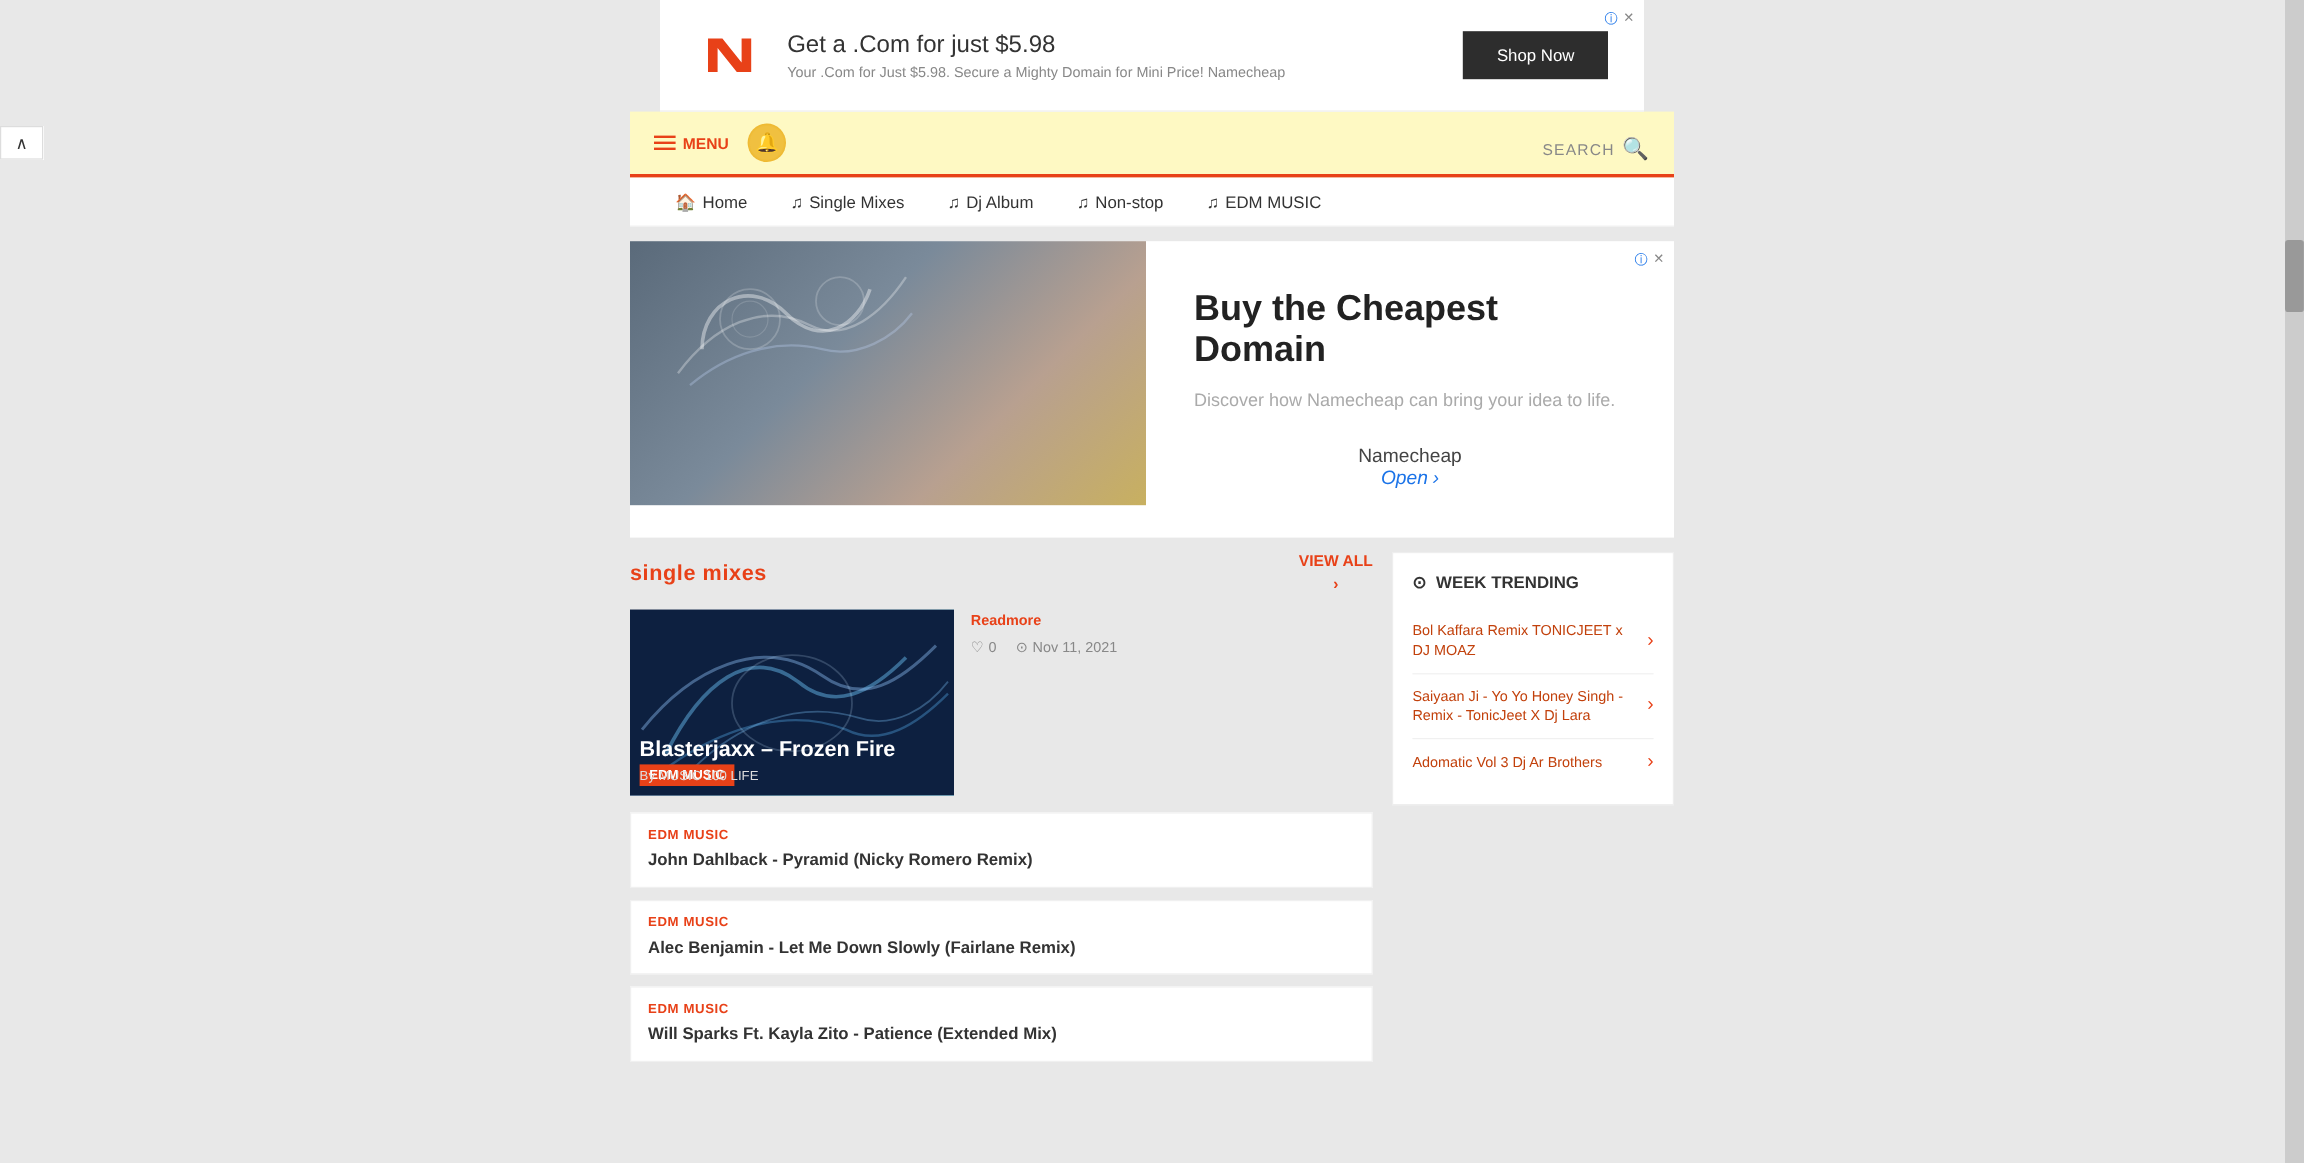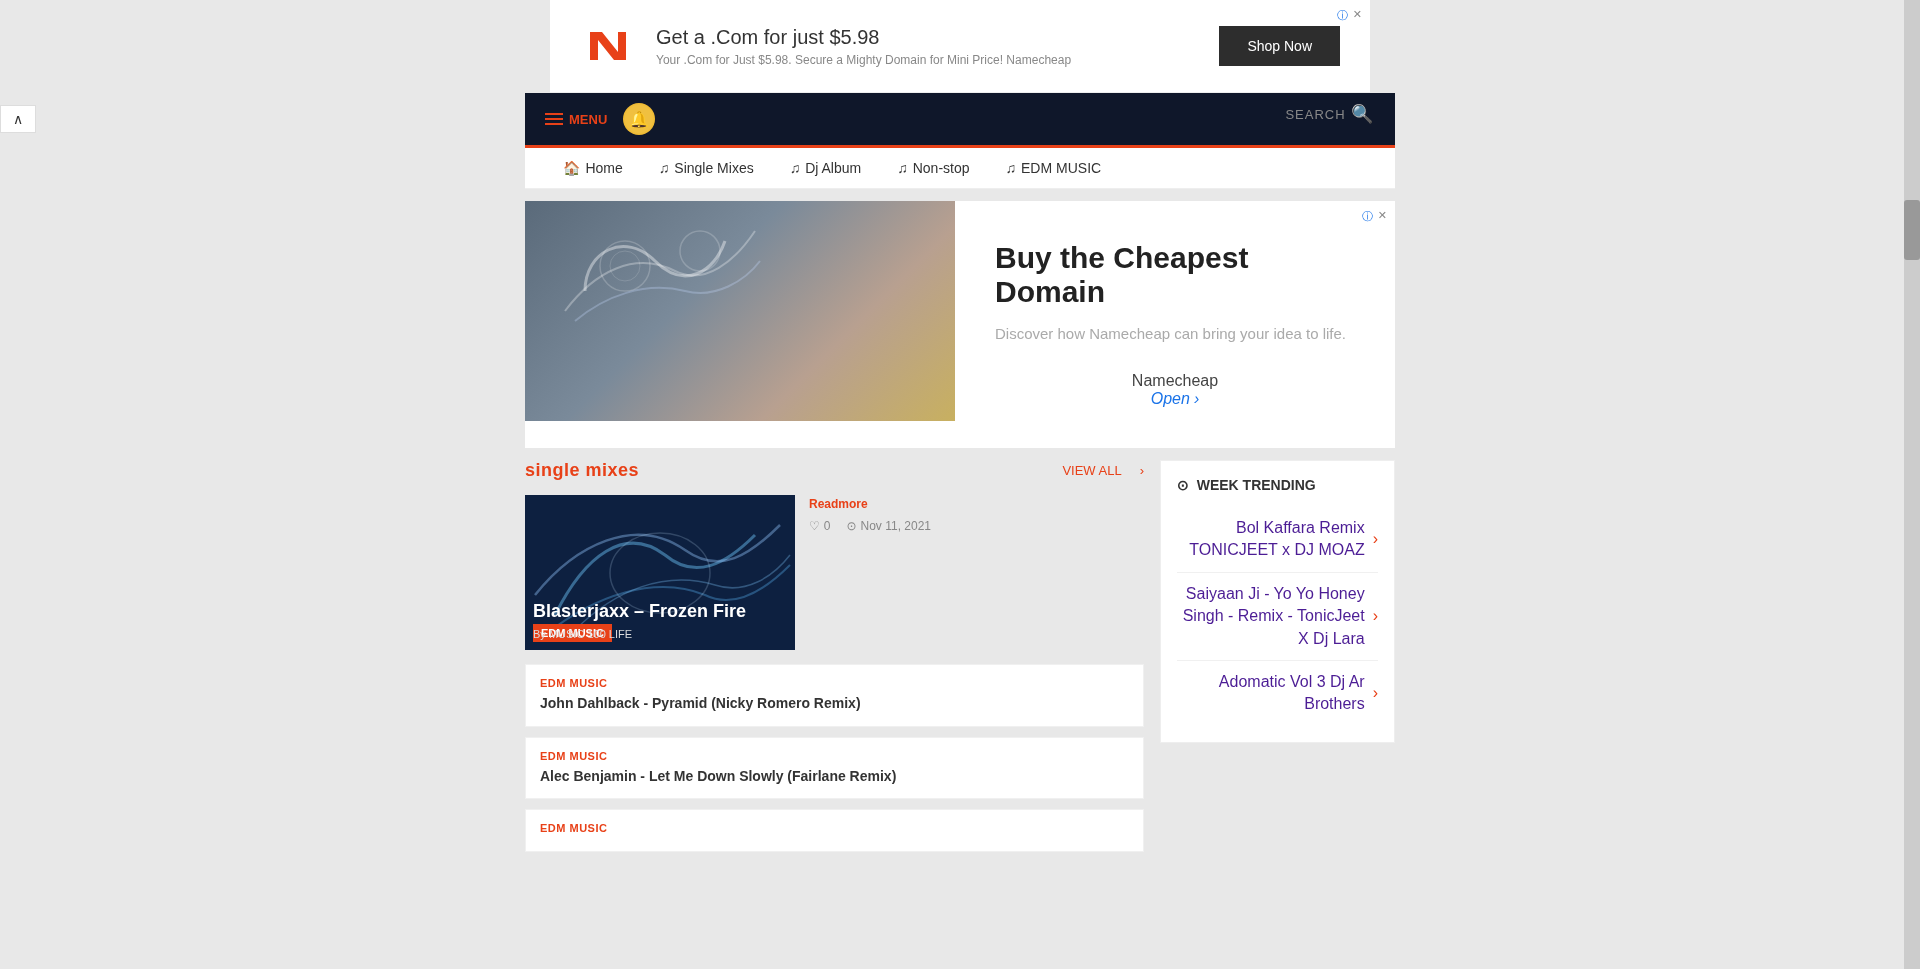--- a/index.html
+++ b/index.html
@@ -96,25 +96,25 @@
 
     
     .main-wrapper {
       max-width: 870px;
       margin: 0 auto;
       padding: 0 0 40px 0;
     }
 
     
     .site-header {
-      background: #0f172a;
+      background: #fef9c3;
       border-bottom: 3px solid #e84118;
       padding: 10px 20px;
       display: flex;
-      align-items: flex-start;
+      align-items: flex-end;
       justify-content: space-between;
     }
     .header-left {
       display: flex;
       align-items: center;
       gap: 16px;
     }
     .menu-btn {
       display: flex;
       align-items: center;
@@ -276,25 +276,26 @@
       font-size: 18px;
       font-weight: bold;
       text-transform: lowercase;
       letter-spacing: 0.5px;
     }
     .view-all-link {
       color: #e84118;
       font-size: 13px;
       cursor: pointer;
       text-decoration: none;
-      font-weight: normal;
+      font-weight: bold;
       text-transform: uppercase;
       display: flex;
       align-items: center;
-      gap: 18px;
+      gap: 4px;
+      flex-direction: column;
     }
 
     
     .featured-post {
       display: flex;
       gap: 14px;
     }
     .featured-image-wrap {
       width: 270px;
       flex-shrink: 0;
@@ -414,25 +415,24 @@
     .trending-item {
       padding: 10px 0;
       border-bottom: 1px solid #f0f0f0;
       display: flex;
       align-items: center;
       justify-content: space-between;
       cursor: pointer;
     }
     .trending-item:last-child { border-bottom: none; }
     .trending-text {
-      font-size: 16px;
-      color: #4c1d95;
+      font-size: 12px;
+      color: #c2410c;
       flex: 1;
       line-height: 1.4;
-      text-align: right;
     }
     .trending-arrow {
       color: #e84118;
       font-size: 16px;
       margin-left: 8px;
     }
     .recent-thumbs-title {
       font-size: 14px;
       font-weight: bold;
       color: #e84118;
@@ -596,20 +596,21 @@
         <div class="post-card">
           <div class="post-category">EDM MUSIC</div>
           <div class="post-title">John Dahlback - Pyramid (Nicky Romero Remix)</div>
         </div>
         <div class="post-card">
           <div class="post-category">EDM MUSIC</div>
           <div class="post-title">Alec Benjamin - Let Me Down Slowly (Fairlane Remix)</div>
         </div>
         <div class="post-card">
           <div class="post-category">EDM MUSIC</div>
+          <div class="post-title">Will Sparks Ft. Kayla Zito - Patience (Extended Mix)</div>
         </div>
       </div>
     </div>
 
     <div class="content-sidebar">
 
       <div class="sidebar-box">
         <div class="sidebar-title">
           <span>⊙</span>
           <span>WEEK TRENDING</span>

